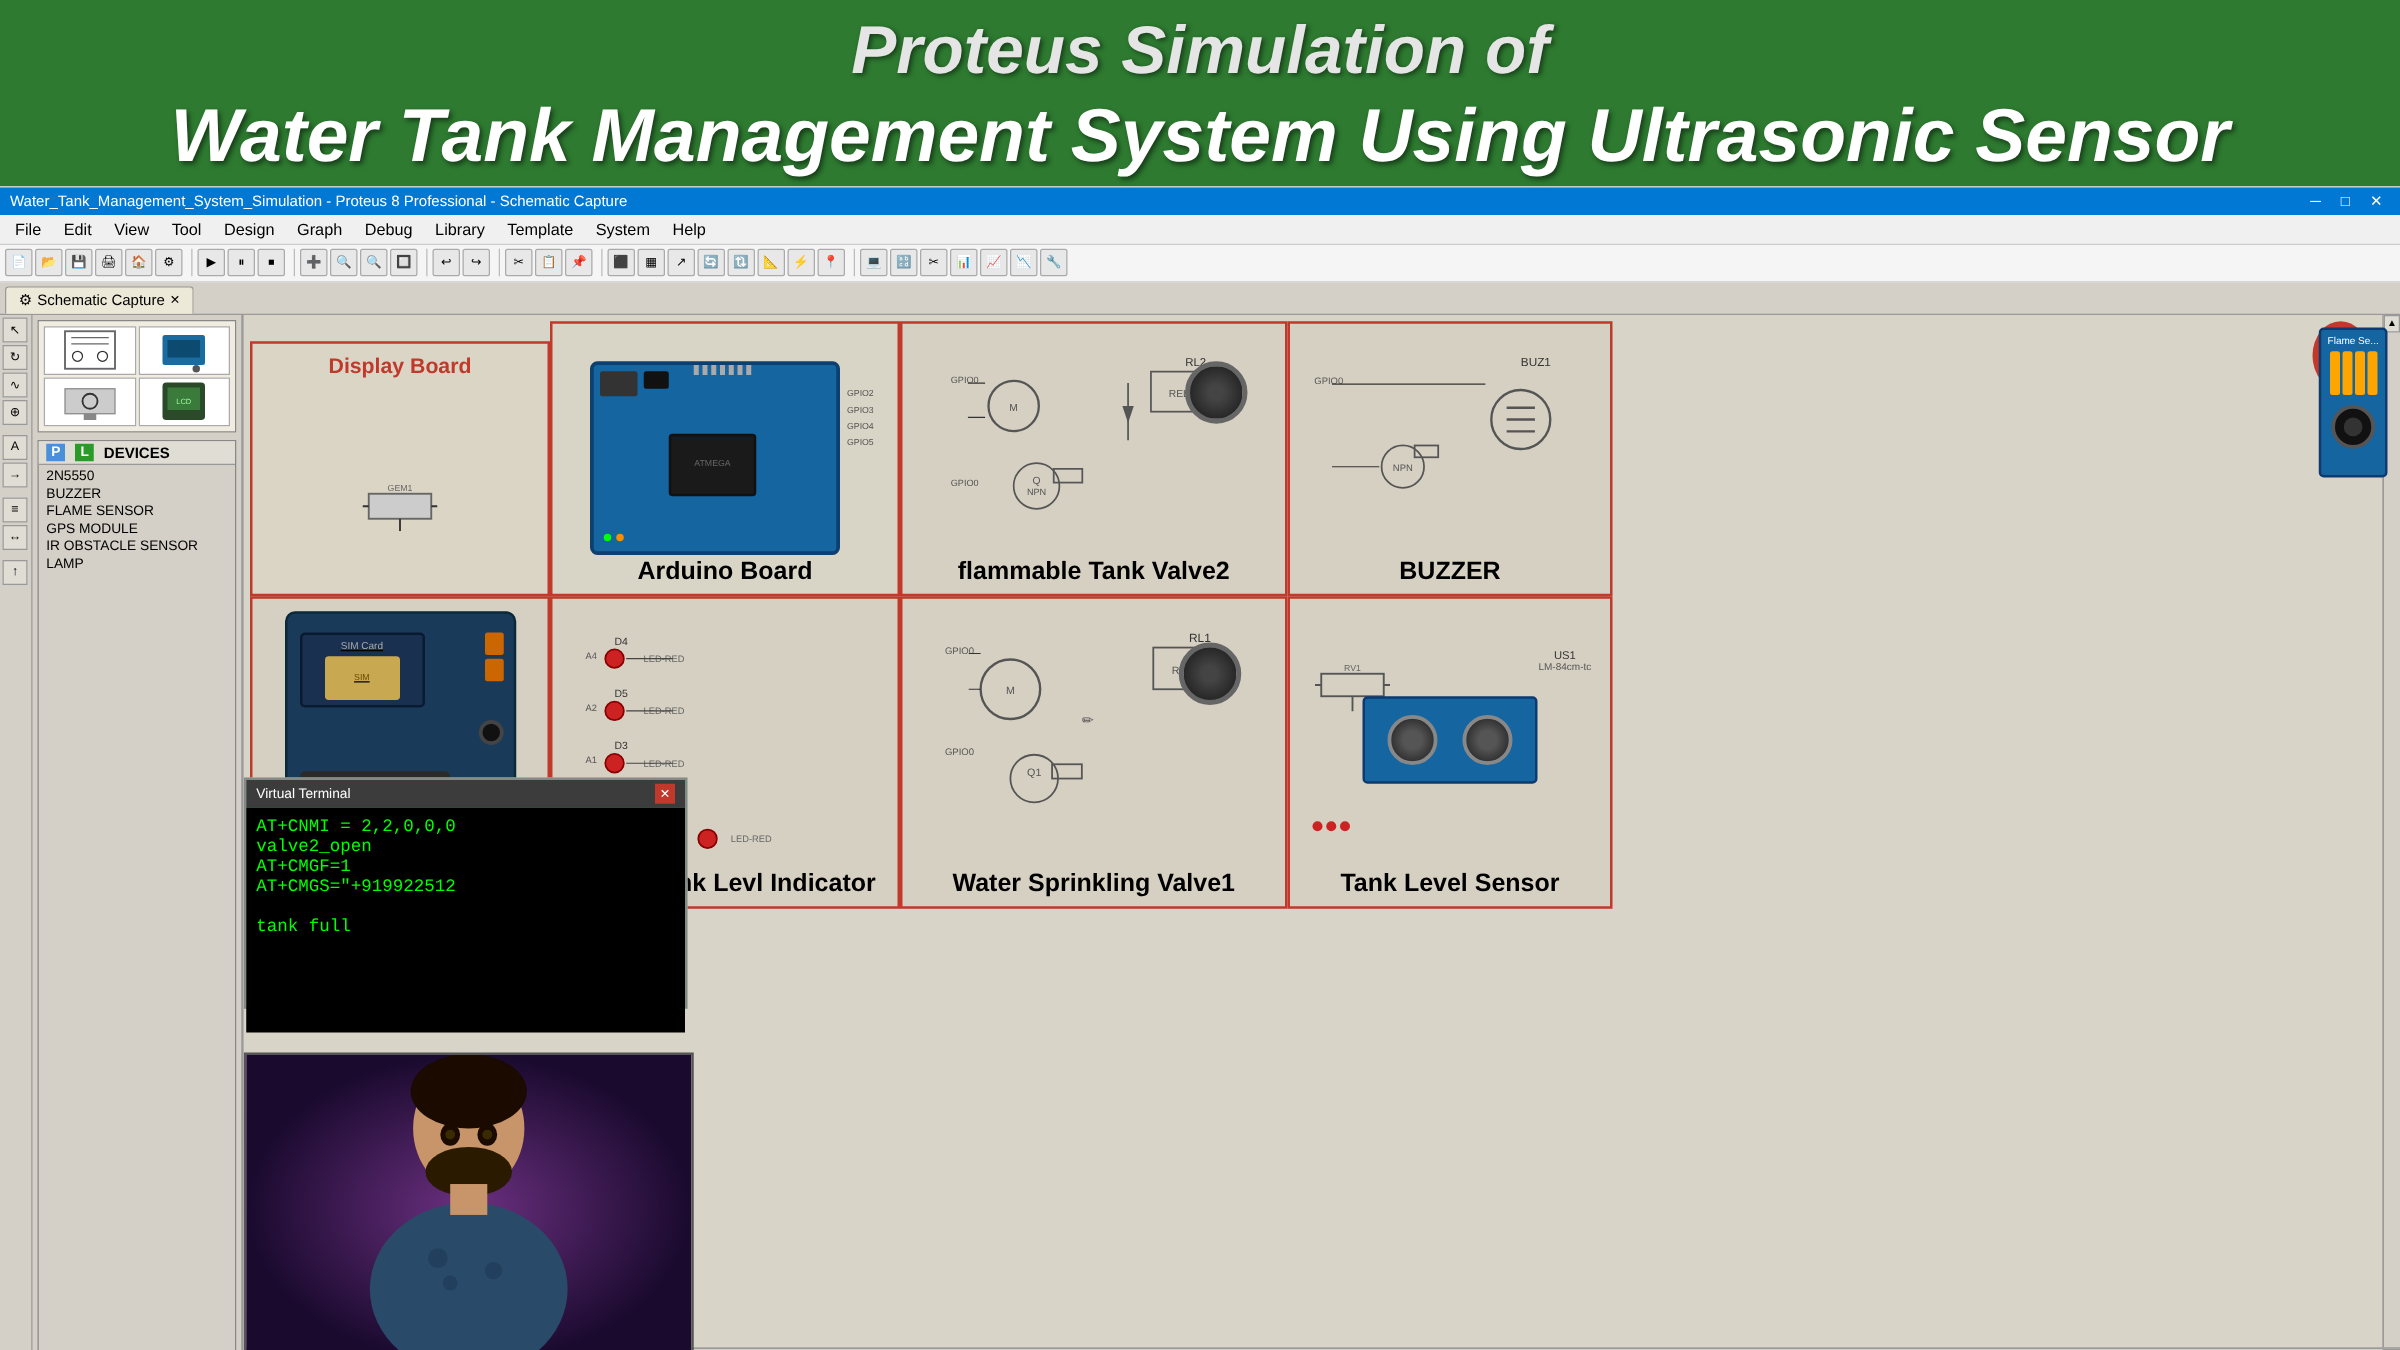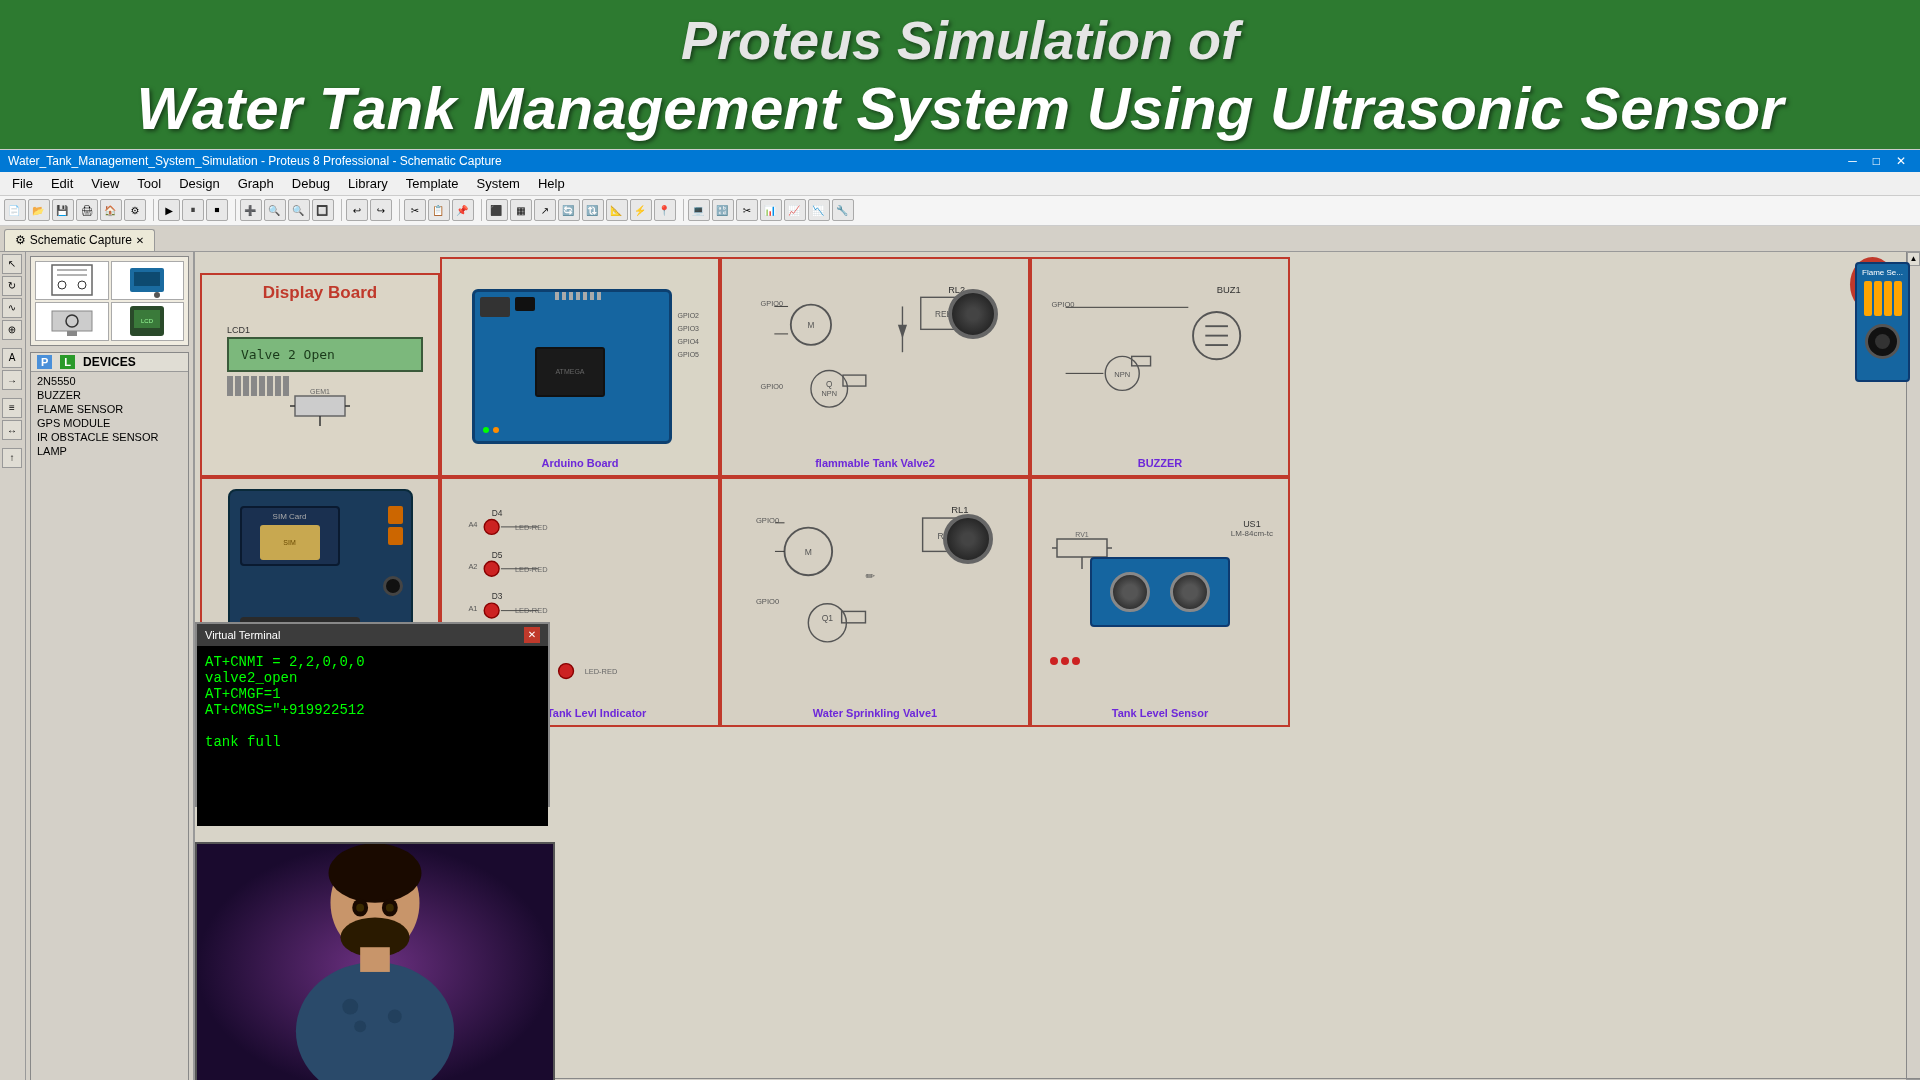--- a/index.html
+++ b/index.html
@@ -323,23 +323,23 @@
       border: 2px solid #c0392b;
       background: rgba(200, 195, 175, 0.2);
       position: relative;
     }
 
     .cb-label {
       position: absolute;
       bottom: 6px;
       left: 0; right: 0;
       text-align: center;
-      font-size: 11px;
+      font-size: 20px;
       font-weight: bold;
-      color: #6d28d9;
+      color: #000000;
     }
 
     
     .arduino-board-vis {
       position: absolute;
       top: 30px; left: 30px;
       width: 200px; height: 155px;
       background: #1565a0;
       border: 3px solid #0d4070;
       border-radius: 6px;
@@ -560,37 +560,20 @@
           <div style="width:15px;height:15px;background:#333;border-radius:50%;"></div>
         </div>
       </div>
     </div>
 
     <div class="circuit-main-grid">
 
       <div class="cb" style="background:rgba(225,215,195,0.4);margin-top:16px;">
         <div style="position:absolute;top:8px;left:50%;transform:translateX(-50%);font-size:17px;color:#c0392b;font-weight:bold;white-space:nowrap;">Display Board</div>
 
-        <div style="position:absolute;top:50px;left:25px;right:15px;">
-          <div style="font-size:9px;color:#333;margin-bottom:2px;">LCD1</div>
-          <div style="background:#7cb87c;border:2px solid #3a5a3a;padding:8px 12px;font-family:monospace;font-size:13px;color:#1a3a1a;min-width:140px;">
-            <span>Valve 2 Open</span>
-          </div>
-
-          <div style="display:flex;gap:2px;margin-top:4px;">
-            <div style="width:6px;height:20px;background:#888;"></div>
-            <div style="width:6px;height:20px;background:#888;"></div>
-            <div style="width:6px;height:20px;background:#888;"></div>
-            <div style="width:6px;height:20px;background:#888;"></div>
-            <div style="width:6px;height:20px;background:#888;"></div>
-            <div style="width:6px;height:20px;background:#888;"></div>
-            <div style="width:6px;height:20px;background:#888;"></div>
-            <div style="width:6px;height:20px;background:#888;"></div>
-          </div>
-        </div>
 
         <div style="position:absolute;bottom:45px;left:50%;transform:translateX(-50%);">
           <svg width="60" height="40">
             <rect x="5" y="10" width="50" height="20" fill="#ccc" stroke="#666" stroke-width="1.5"></rect>
             <line x1="0" y1="20" x2="5" y2="20" stroke="#333" stroke-width="1.5"></line>
             <line x1="55" y1="20" x2="60" y2="20" stroke="#333" stroke-width="1.5"></line>
             <line x1="30" y1="30" x2="30" y2="40" stroke="#333" stroke-width="1.5"></line>
             <text x="30" y="8" fill="#666" font-size="7" text-anchor="middle">GEM1</text>
           </svg>
         </div>
@@ -691,21 +674,21 @@
             <line x1="20" y1="30" x2="150" y2="30" stroke="#333" stroke-width="1"></line>
             <line x1="20" y1="100" x2="60" y2="100" stroke="#333" stroke-width="1"></line>
           </svg>
         </div>
         <div class="cb-label">BUZZER</div>
       </div>
 
       <div class="cb" style="background:rgba(210,200,185,0.3);">
         <div class="sim900-vis">
 
-          <div style="position:absolute;top:15px;left:10px;width:100px;height:60px;background:#1a3050;border:2px solid #0a1a30;border-radius:4px;">
+          <div style="position:absolute;top:15px;left:10px;width:100px;height:60px;background:#1a3050;border:2px solid #0a1a30;border-radius:4px;text-decoration:underline;">
             <div style="color:#aaa;font-size:8px;text-align:center;margin-top:4px;">SIM Card</div>
             <div style="background:#c8a850;width:60px;height:35px;margin:4px auto;border-radius:3px;display:flex;align-items:center;justify-content:center;">
               <div style="font-size:7px;color:#6a4a00;">SIM</div>
             </div>
           </div>
 
           <div class="sim-chip" style="bottom:15px;left:10px;width:120px;height:85px;background:#2a2a2a;">
             <div style="text-align:center;">
               <div style="color:#aaa;font-size:8px;">SIM900D</div>
               <div style="color:#888;font-size:7px;margin-top:4px;">www.TheEngineeringProjects.com</div>

